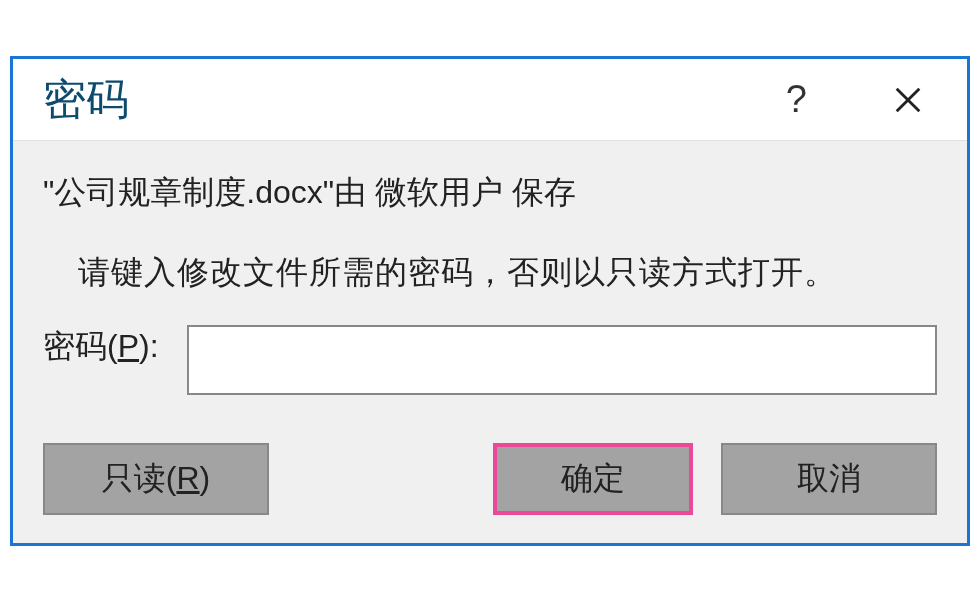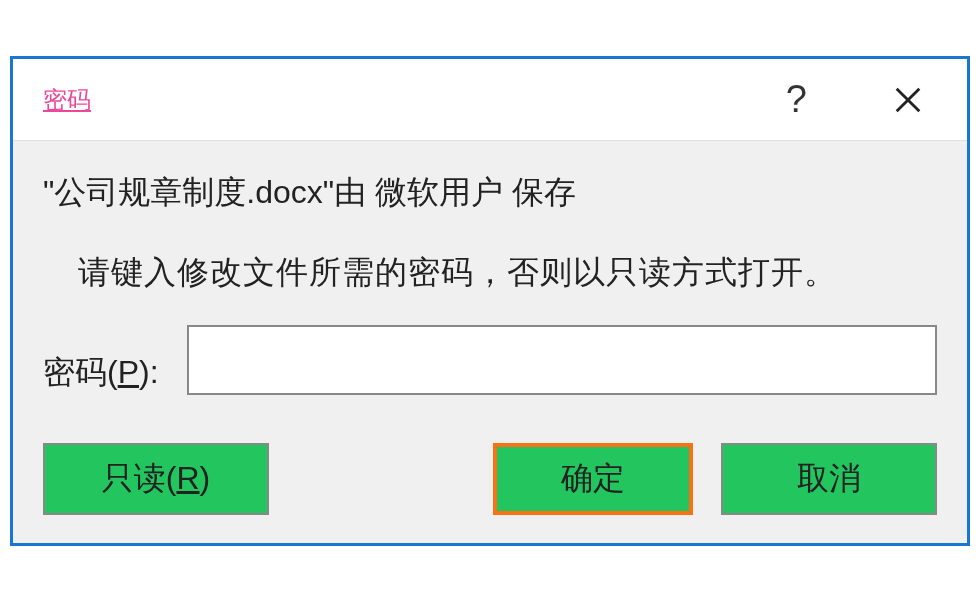--- a/index.html
+++ b/index.html
@@ -23,24 +23,23 @@
     }
     .titlebar {
       background: #ffffff;
       height: 82px;
       display: flex;
       align-items: center;
       padding: 0 30px;
       border-bottom: 1px solid #e0e0e0;
     }
     .titlebar-title {
-      font-size: 24px;
-      color: #ec4899;
+      font-size: 43px;
+      color: #0c4a6e;
       flex: 1;
-      text-decoration: underline;
     }
     .titlebar-right {
       display: flex;
       align-items: center;
       gap: 60px;
     }
     .help-icon {
       font-size: 38px;
       color: #333;
       font-weight: normal;
@@ -69,21 +68,21 @@
     }
     .prompt-text {
       font-size: 32px;
       color: #222;
       margin-bottom: 30px;
       letter-spacing: 1px;
       margin-left: 35px;
     }
     .input-row {
       display: flex;
-      align-items: flex-end;
+      align-items: flex-start;
       gap: 28px;
       margin-bottom: 48px;
     }
     .input-label {
       font-size: 32px;
       color: #222;
     }
     .input-label u {
       text-decoration: underline;
     }
@@ -101,32 +100,32 @@
       align-items: center;
       gap: 28px;
     }
     .spacer {
       flex: 1;
     }
     .btn {
       height: 72px;
       font-size: 32px;
       color: #222;
-      background: #22c55e;
+      background: #a3a3a3;
       border: 2px solid #888;
       cursor: pointer;
       font-family: inherit;
       padding: 0 20px;
     }
     .btn-readonly {
       width: 226px;
     }
     .btn-ok {
       width: 200px;
-      border: 4px solid #f97316;
+      border: 4px solid #ec4899;
     }
     .btn-cancel {
       width: 216px;
     }
   </style>
 </head>
 <body>
 
 <div class="dialog">
   <div class="titlebar">

